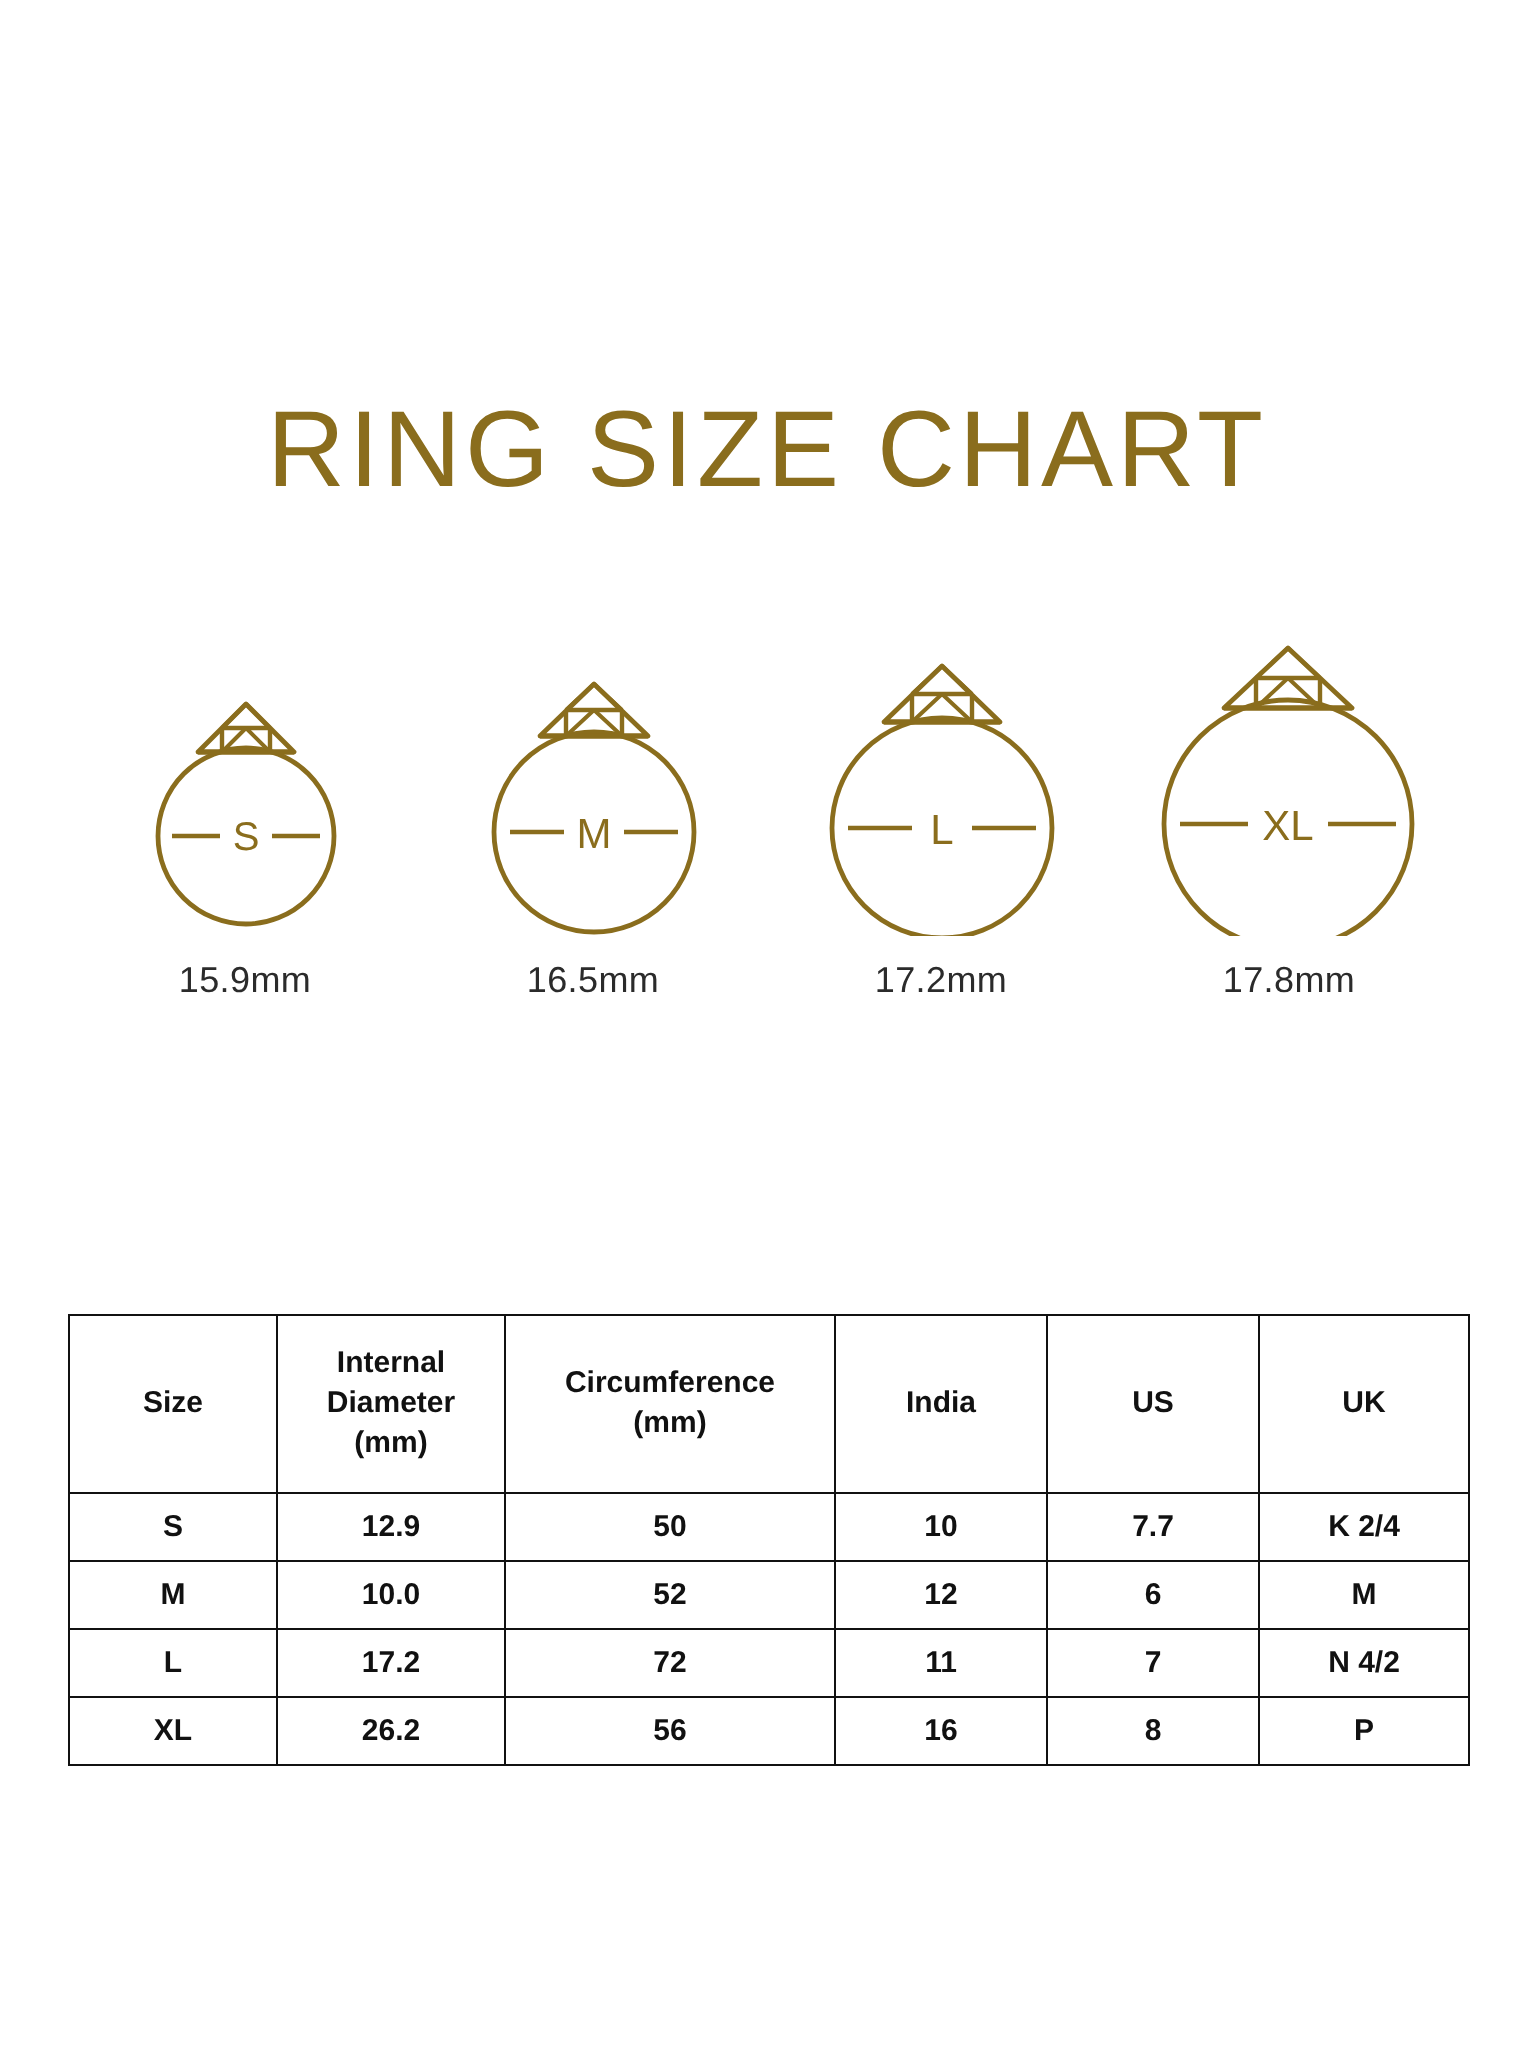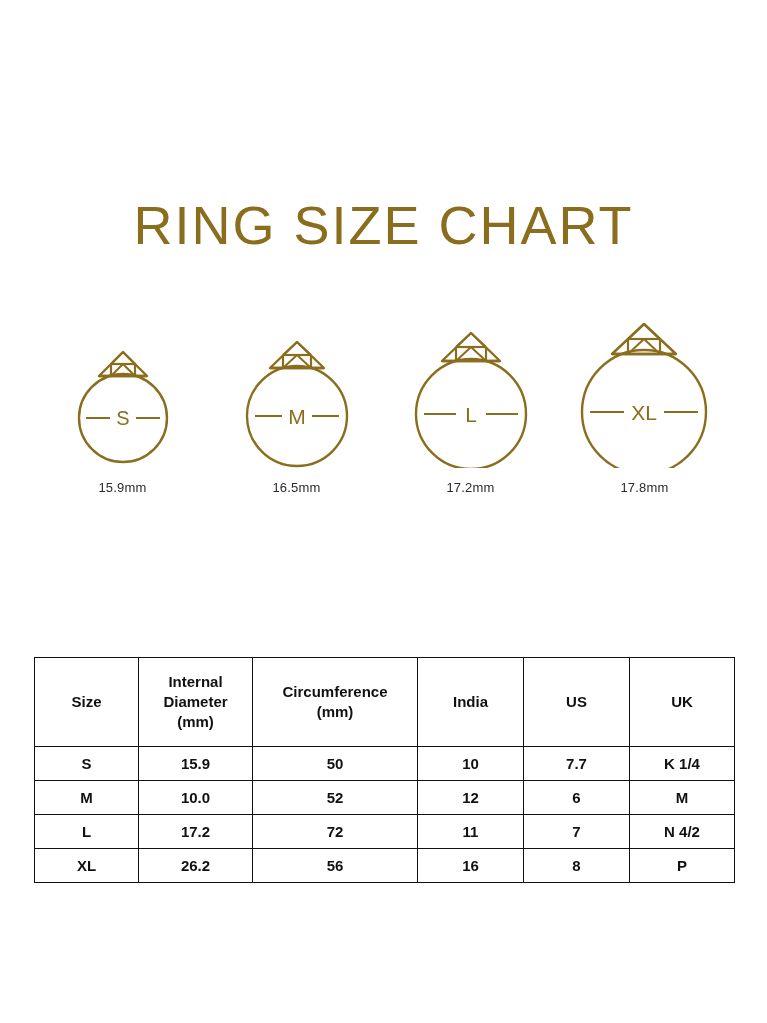--- a/index.html
+++ b/index.html
@@ -45,21 +45,21 @@
     width: 165px;
     display: flex;
     flex-direction: column;
     align-items: center;
   }
   .ring-art {
     display: block;
   }
   .ring-mm {
     margin-top: 12px;
-    font-size: 13px;
+    font-size: 18px;
     color: #2b2b2b;
     letter-spacing: 0.2px;
   }
   .ring-letter {
     fill: #8a6d1d;
     font-family: "Liberation Sans", sans-serif;
   }
   table.size-table {
     position: absolute;
     top: 657px;
@@ -194,25 +194,25 @@
           <div>US</div>
         </th>
         <th>
           <div>UK</div>
         </th>
       </tr>
     </thead>
     <tbody>
       <tr>
         <td>S</td>
-        <td>15.9</td>
+        <td>12.9</td>
         <td>50</td>
         <td>10</td>
         <td>7.7</td>
-        <td>K 1/4</td>
+        <td>K 2/4</td>
       </tr>
       <tr>
         <td>M</td>
         <td>10.0</td>
         <td>52</td>
         <td>12</td>
         <td>6</td>
         <td>M</td>
       </tr>
       <tr>

